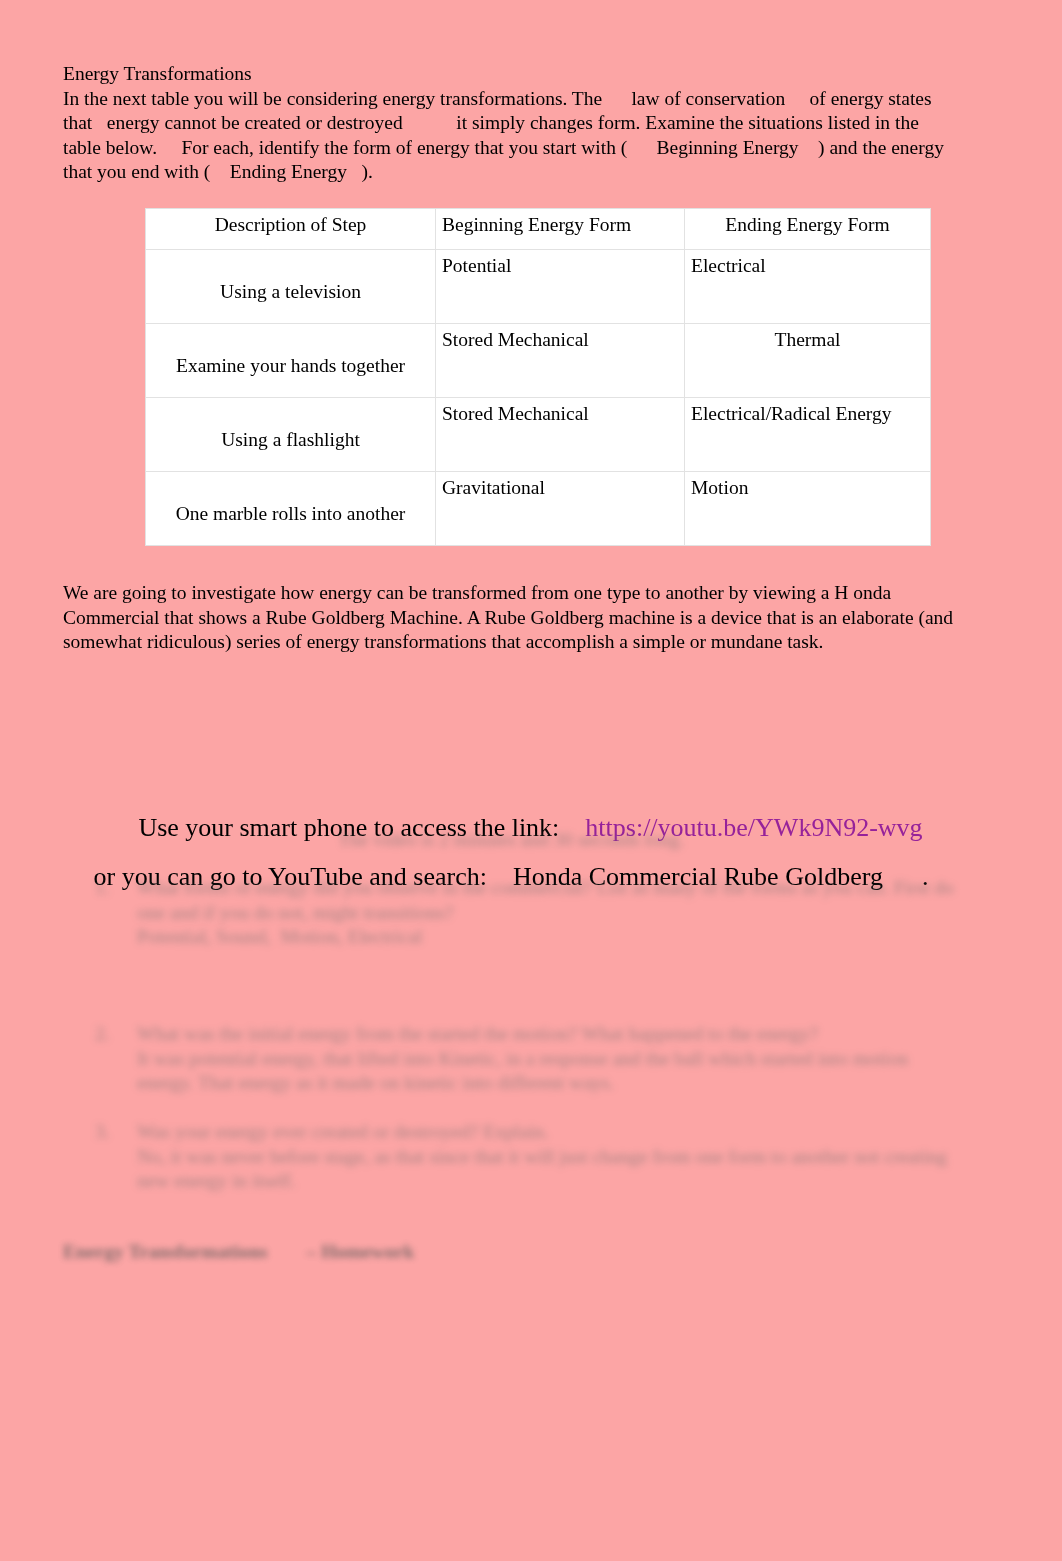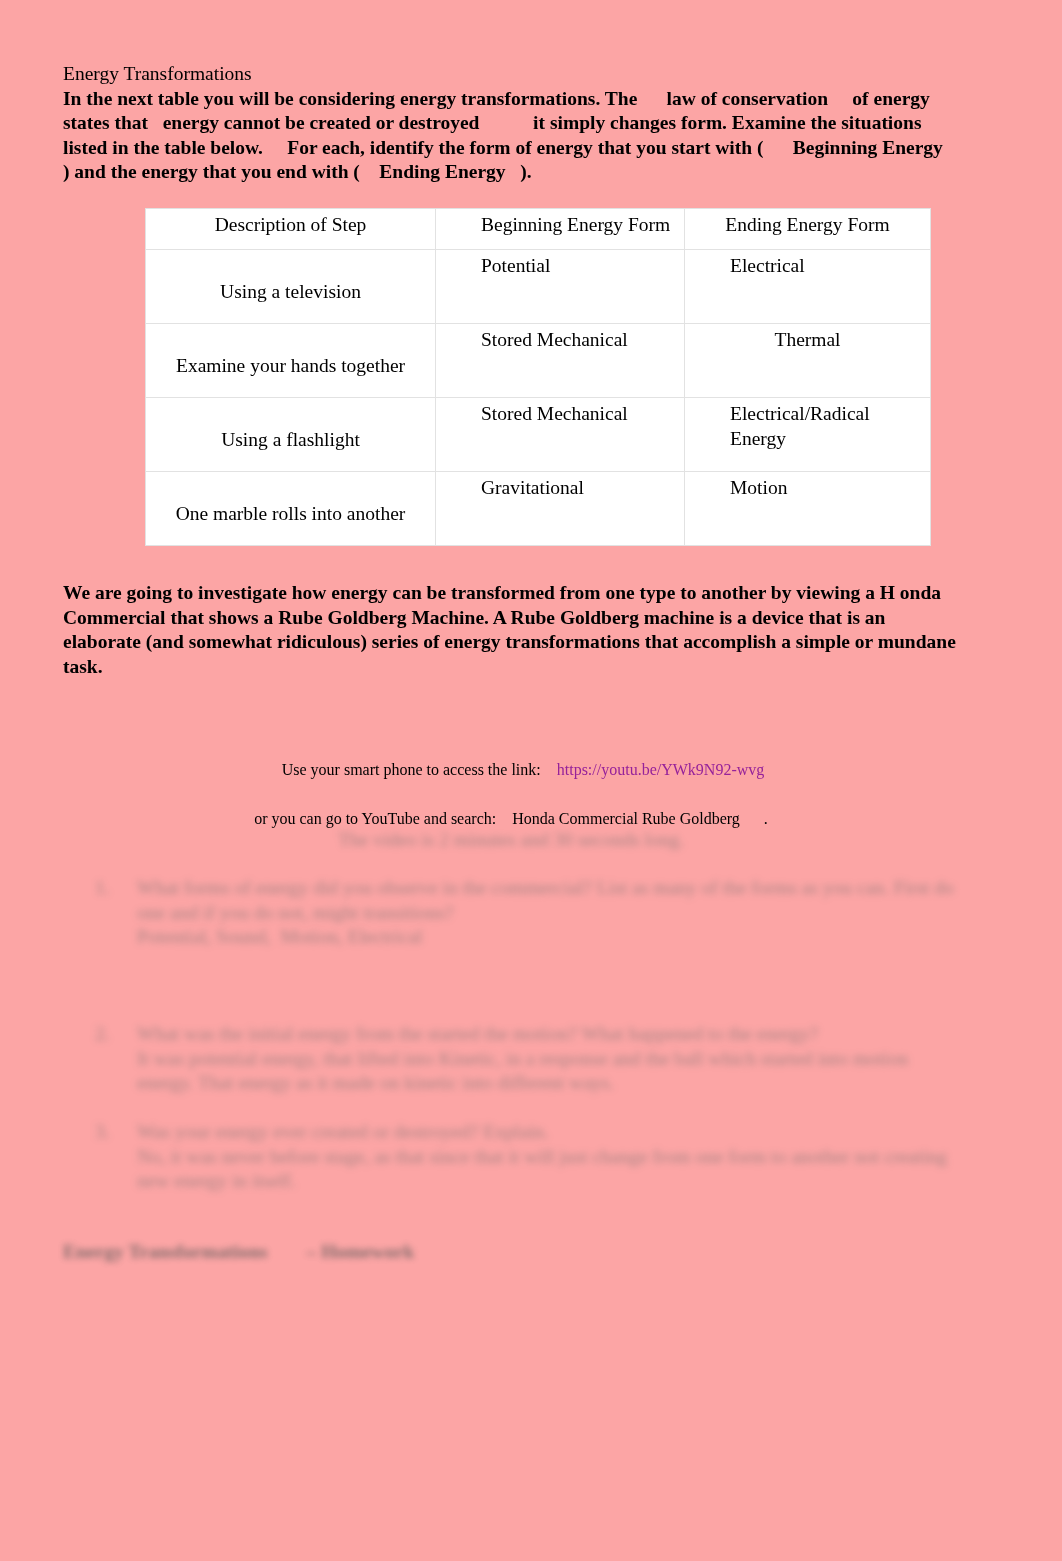--- a/index.html
+++ b/index.html
@@ -30,21 +30,20 @@
     top: 62px;
     width: 896px;
   }
 
   
   .para {
     font-size: 19.5px;
     line-height: 24.6px;
     text-align: left;
     white-space: pre-wrap;
-    font-weight: bold;
   }
   .para-title {
     font-size: 19.5px;
     line-height: 24.6px;
   }
   .spacer-sm { height: 24px; }
 
   
   .tbl-wrap {
     position: absolute;
@@ -69,36 +68,36 @@
     padding: 4px 6px 4px 6px;
   }
   .col-a { width: 290px; }
   .col-b { width: 249px; }
   .col-c { width: 246px; }
 
   .h-row td { height: 40px; }
   .d-row td { height: 73px; }
 
   .c-center { text-align: center; }
-  .c-left   { text-align: left; margin-left: 39px; }
+  .c-left   { text-align: left; }
   .c-indent { text-align: center; }
 
   .cell-desc {
     padding-top: 30px !important;
   }
   .cell-head-a { padding-top: 4px !important; }
 
   
   .linkblock {
     position: absolute;
     left: 63px;
-    top: 733px;
+    top: 791px;
     width: 896px;
     text-align: center;
-    font-size: 16px;
+    font-size: 26px;
     line-height: 24.6px;
   }
   .linkline { white-space: pre-wrap; }
   a.vlink {
     color: #96229a;
     text-decoration: none;
   }
 
   
   .blurline {

